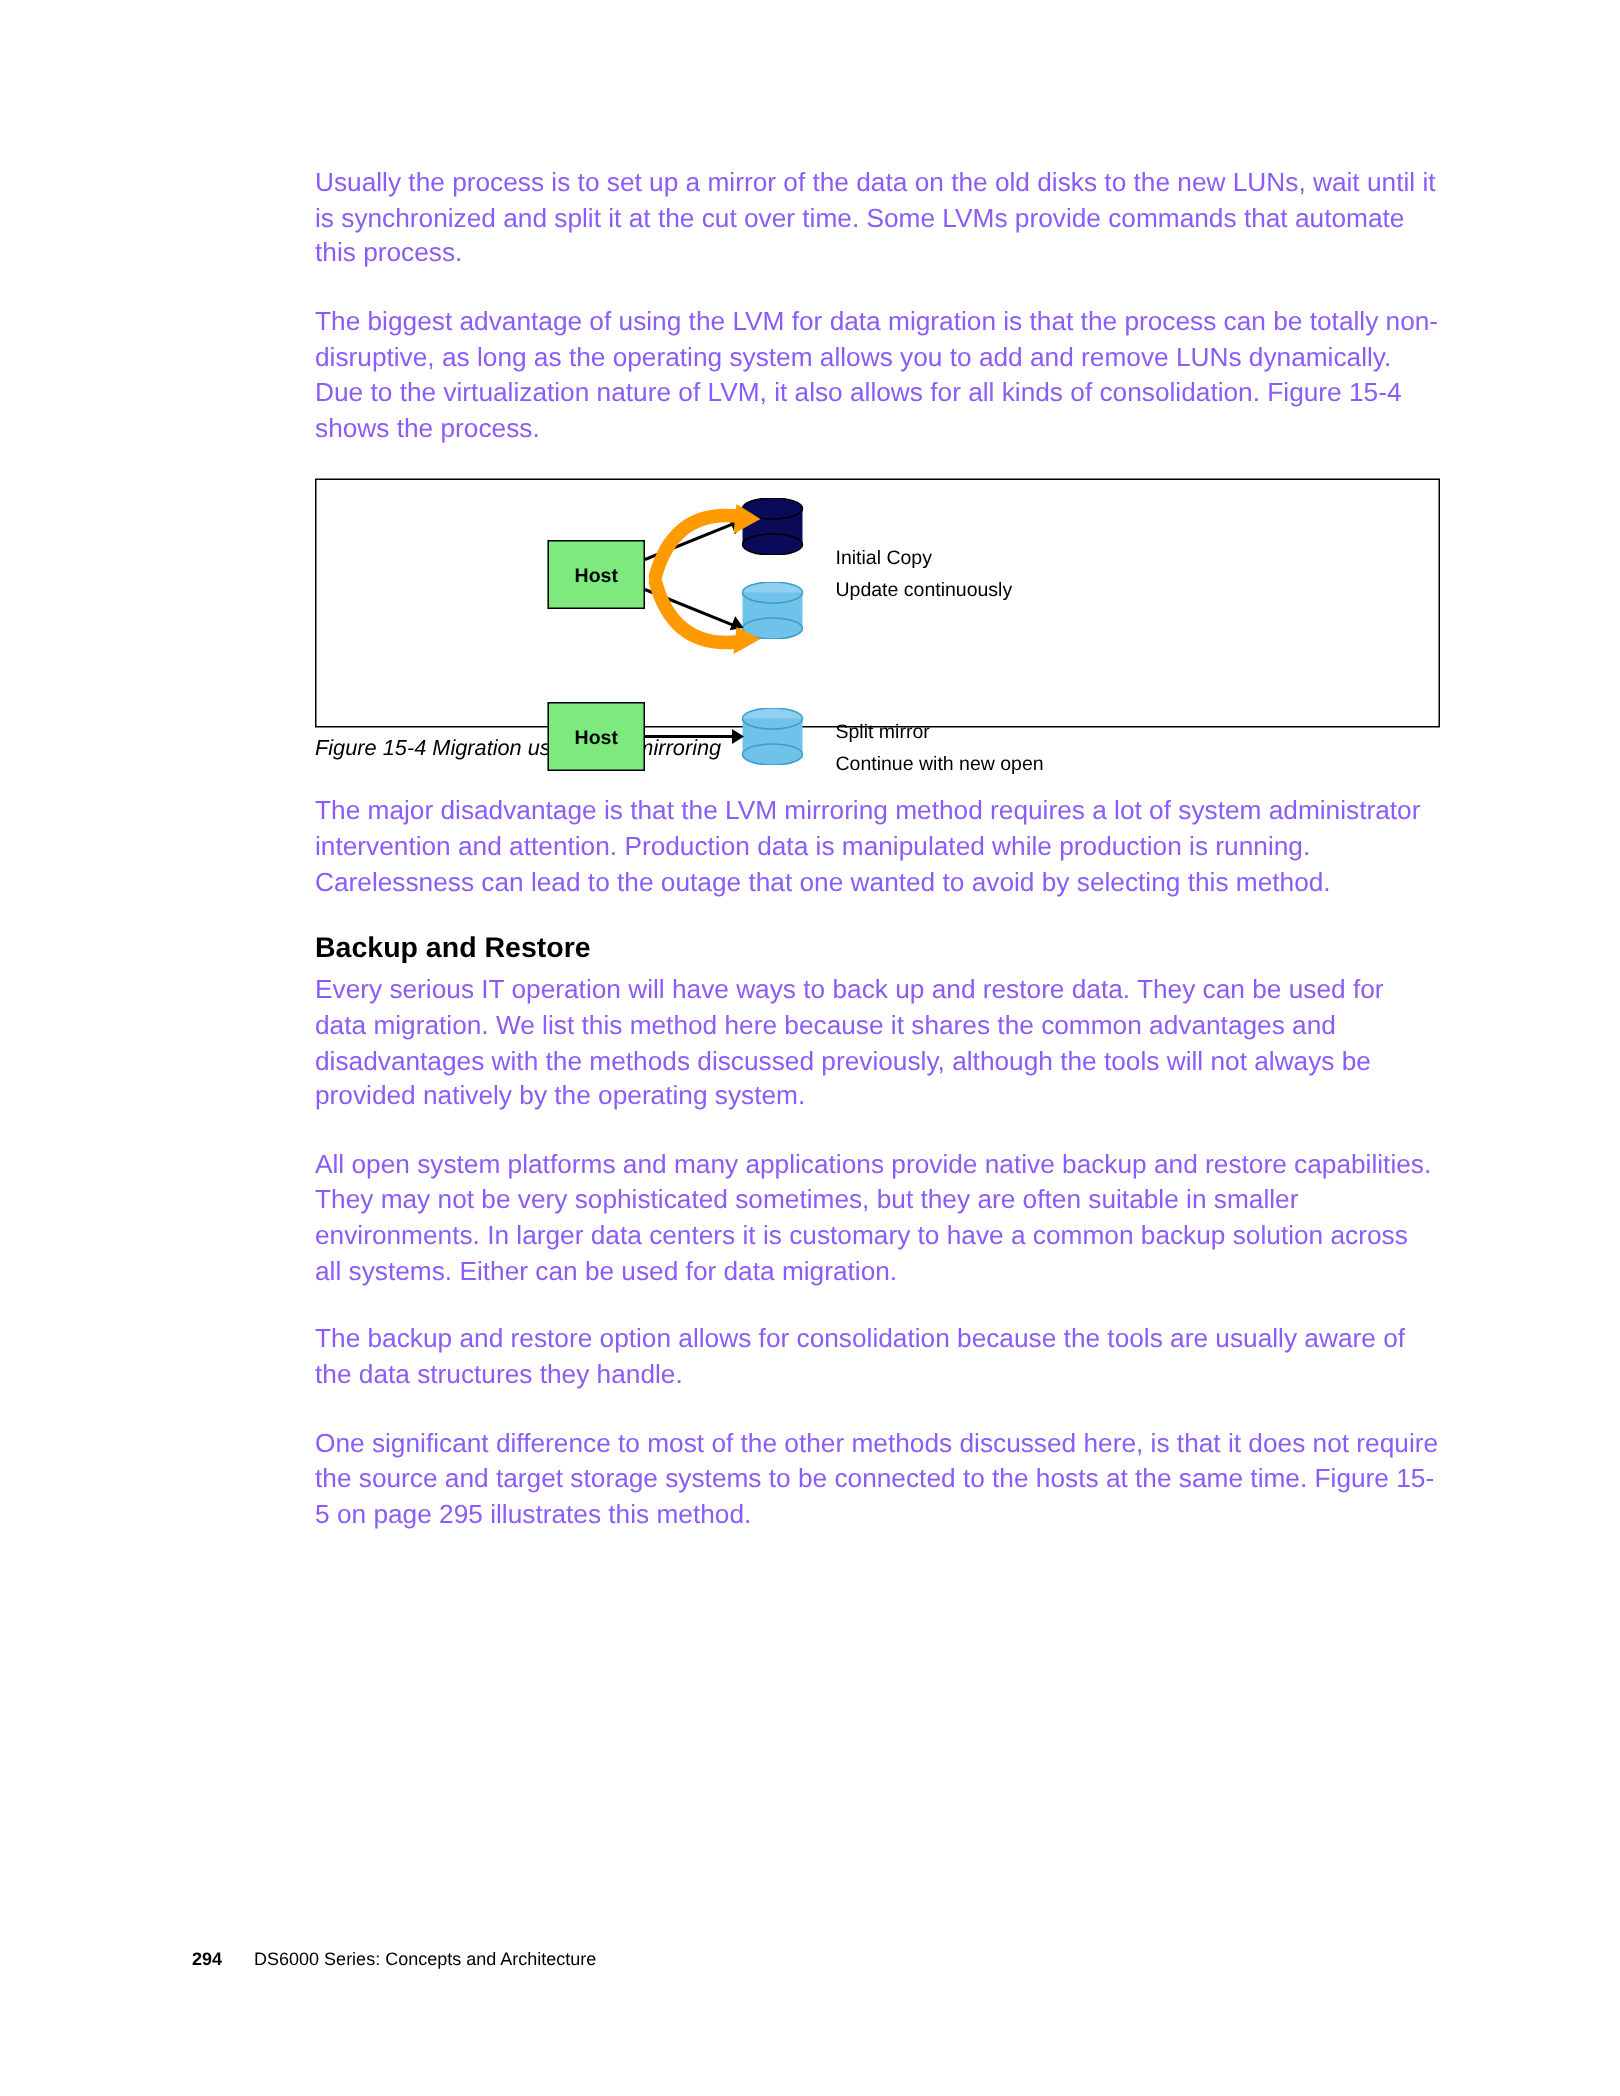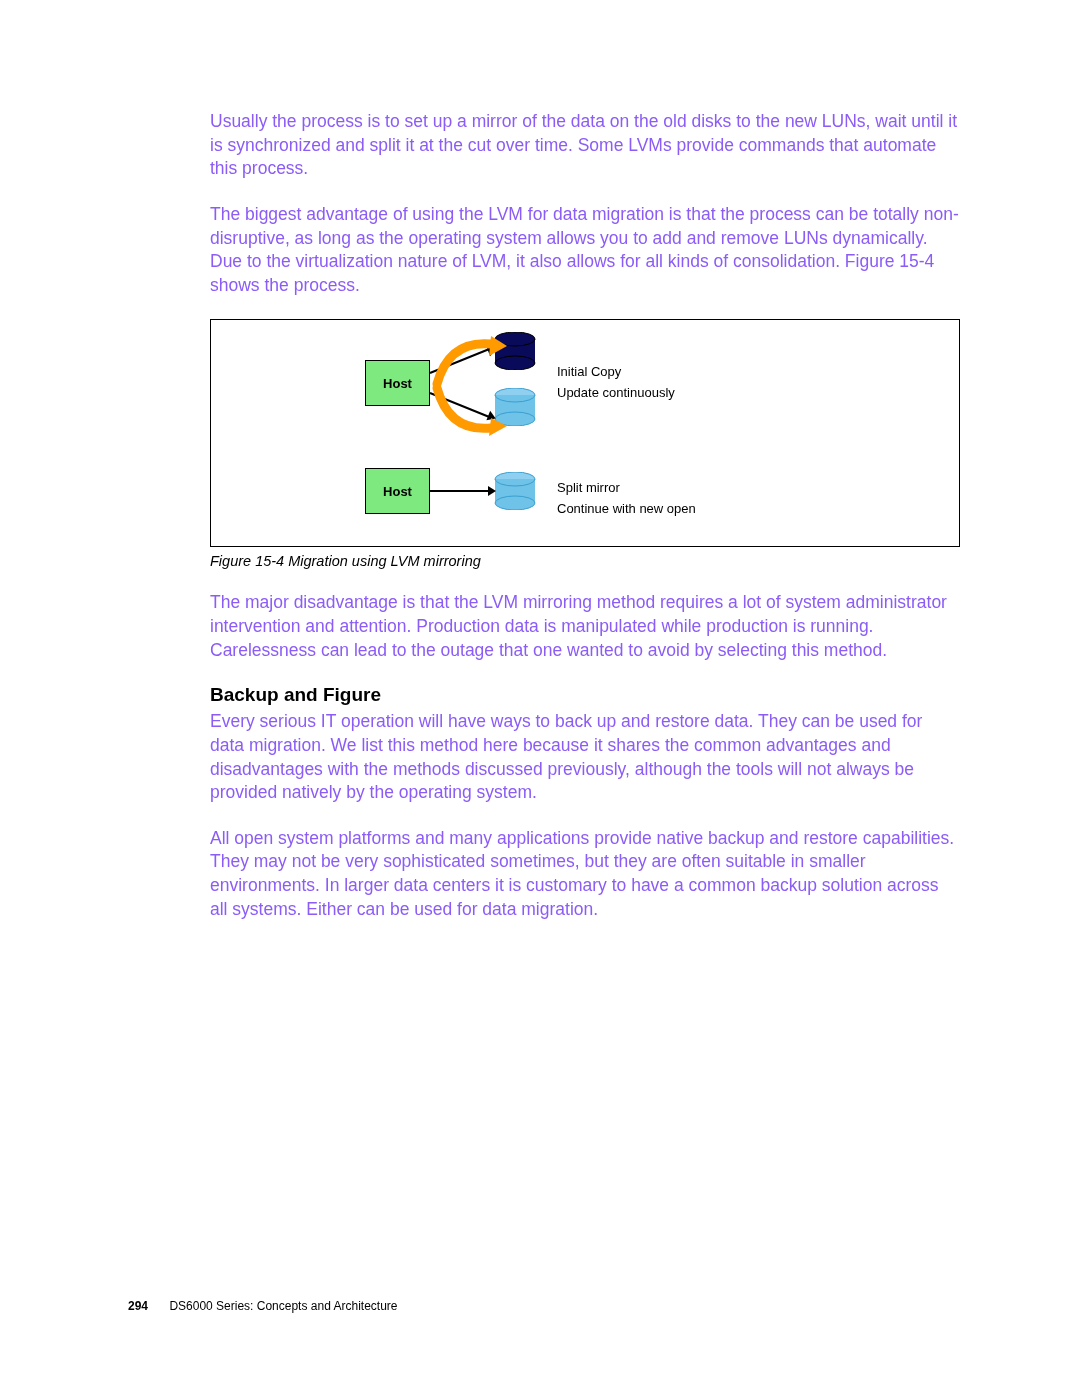--- a/index.html
+++ b/index.html
@@ -19,21 +19,21 @@
   }
   .para {
     font-size: 17.5px;
     line-height: 1.35;
     margin-bottom: 22px;
     color: #8b5cf6;
   }
   .figure-box {
     border: 1px solid #000;
     width: 100%;
-    height: 228px;
+    height: 166px;
     position: relative;
     margin-bottom: 6px;
     background: #fff;
   }
   .figure-caption {
     font-size: 14.5px;
     font-style: italic;
     color: #000;
     margin-bottom: 22px;
   }
@@ -172,23 +172,25 @@
       <div>Split mirror</div>
       <div>Continue with new open</div>
     </div>
 
   </div>
 
   <div class="figure-caption">Figure 15-4   Migration using LVM mirroring</div>
 
   <p class="para">The major disadvantage is that the LVM mirroring method requires a lot of system administrator intervention and attention. Production data is manipulated while production is running. Carelessness can lead to the outage that one wanted to avoid by selecting this method.</p>
 
-  <h3 class="section-heading">Backup and Figure</h3>
+  <h3 class="section-heading">Backup and Restore</h3>
 
   <p class="para">Every serious IT operation will have ways to back up and restore data. They can be used for data migration. We list this method here because it shares the common advantages and disadvantages with the methods discussed previously, although the tools will not always be provided natively by the operating system.</p>
   <p class="para">All open system platforms and many applications provide native backup and restore capabilities. They may not be very sophisticated sometimes, but they are often suitable in smaller environments. In larger data centers it is customary to have a common backup solution across all systems. Either can be used for data migration.</p>
+  <p class="para">The backup and restore option allows for consolidation because the tools are usually aware of the data structures they handle.</p>
+  <p class="para">One significant difference to most of the other methods discussed here, is that it does not require the source and target storage systems to be connected to the hosts at the same time. Figure 15-5 on page 295 illustrates this method.</p>
 
 </div>
 
 <div class="footer">
   <span class="pagenum">294</span>
   <span>DS6000 Series: Concepts and Architecture</span>
 </div>
 
 </body></html>

